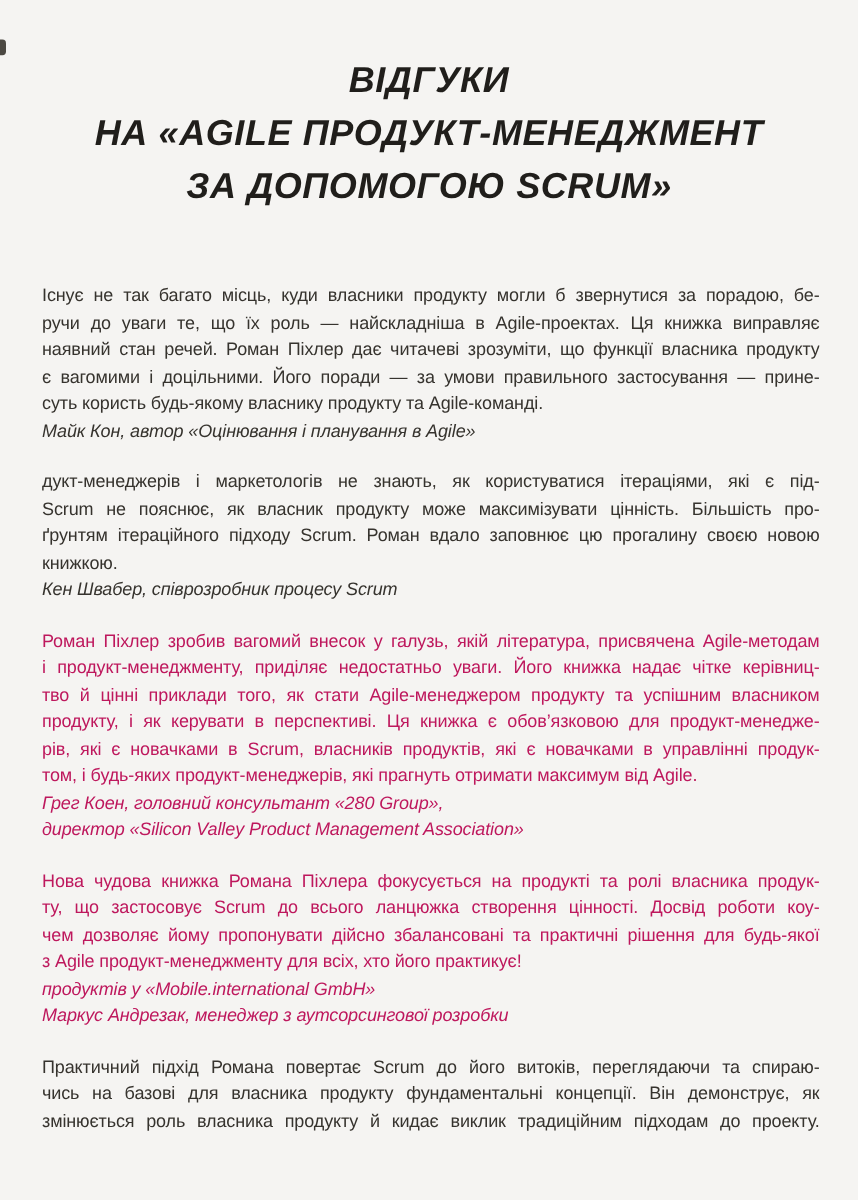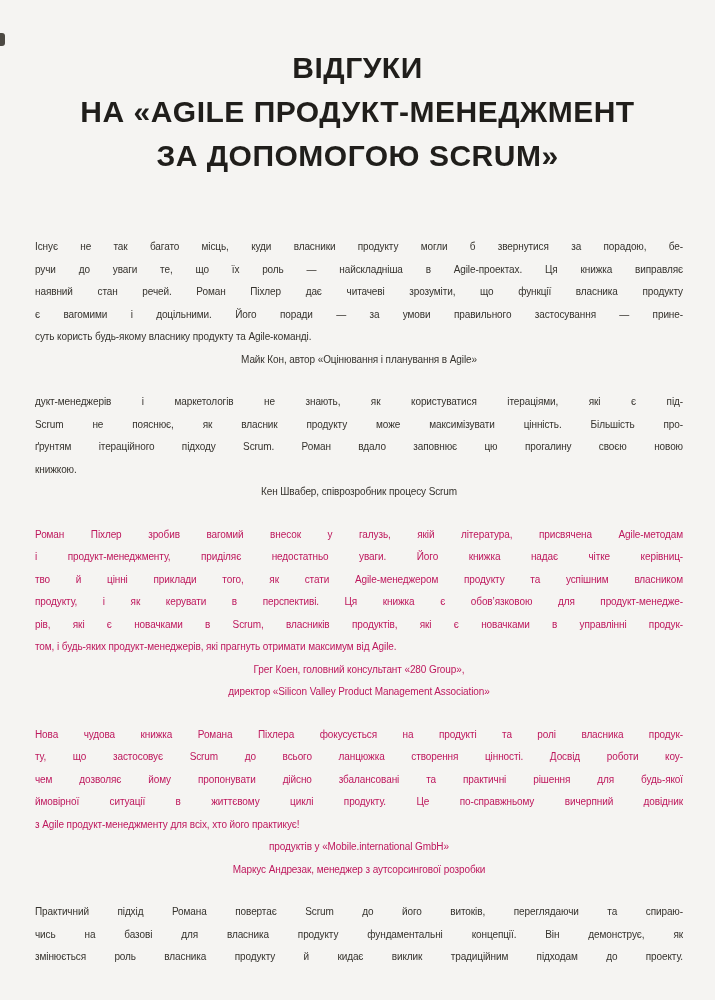--- a/index.html
+++ b/index.html
@@ -33,44 +33,45 @@
     line-height: 44px;
     font-weight: bold;
     letter-spacing: 0.5px;
     color: #201e1b;
   }
   .content {
     margin: 58px 32px 0 35px;
   }
   .review {
     margin-bottom: 20px;
-    font-size: 10px;
+    font-size: 15px;
     line-height: 22.5px;
     letter-spacing: -0.1px;
     color: #36332e;
   }
   .review-line {
     text-align: justify;
     text-align-last: justify;
     white-space: normal;
     overflow: hidden;
   }
   .review-line.last {
     text-align-last: left;
   }
   .attr-line {
-    text-align: center;
+    text-align: left;
+    font-style: italic;
   }
 </style>
 </head>
 <body>
 
 <div class="page" style="background: rgb(245, 244, 242);">
   <div class="scan-artifact"></div>
-  <h1 class="title" style="color: rgb(32, 30, 27);">
+  <h1 class="title" style="color: rgb(32, 30, 27); font-style: italic;">
     <div>ВІДГУКИ</div>
     <div>НА «AGILE ПРОДУКТ-МЕНЕДЖМЕНТ</div>
     <div>ЗА ДОПОМОГОЮ SCRUM»</div>
   </h1>
   <div class="content">
       <div class="review" style="color: rgb(54, 51, 46);">
         <div class="review-line">Існує не так багато місць, куди власники продукту могли б звернутися за порадою, бе-</div>
         <div class="review-line">ручи до уваги те, що їх роль — найскладніша в Agile-проектах. Ця книжка виправляє</div>
         <div class="review-line">наявний стан речей. Роман Піхлер дає читачеві зрозуміти, що функції власника продукту</div>
         <div class="review-line">є вагомими і доцільними. Його поради — за умови правильного застосування — прине-</div>
@@ -91,21 +92,20 @@
         <div class="review-line">продукту, і як керувати в перспективі. Ця книжка є обов’язковою для продукт-менедже-</div>
         <div class="review-line">рів, які є новачками в Scrum, власників продуктів, які є новачками в управлінні продук-</div>
         <div class="review-line last">том, і будь-яких продукт-менеджерів, які прагнуть отримати максимум від Agile.</div>
         <div class="attr-line">Грег Коен, головний консультант «280 Group»,</div>
         <div class="attr-line">директор «Silicon Valley Product Management Association»</div>
       </div>
       <div class="review" style="color: #be185d;">
         <div class="review-line">Нова чудова книжка Романа Піхлера фокусується на продукті та ролі власника продук-</div>
         <div class="review-line">ту, що застосовує Scrum до всього ланцюжка створення цінності. Досвід роботи коу-</div>
         <div class="review-line">чем дозволяє йому пропонувати дійсно збалансовані та практичні рішення для будь-якої</div>
-        <div class="review-line">ймовірної ситуації в життєвому циклі продукту. Це по-справжньому вичерпний довідник</div>
         <div class="review-line last">з Agile продукт-менеджменту для всіх, хто його практикує!</div>
         <div class="attr-line">продуктів у «Mobile.international GmbH»</div>
         <div class="attr-line">Маркус Андрезак, менеджер з аутсорсингової розробки</div>
       </div>
       <div class="review" style="color: rgb(54, 51, 46);">
         <div class="review-line">Практичний підхід Романа повертає Scrum до його витоків, переглядаючи та спираю-</div>
         <div class="review-line">чись на базові для власника продукту фундаментальні концепції. Він демонструє, як</div>
         <div class="review-line">змінюється роль власника продукту й кидає виклик традиційним підходам до проекту.</div>
       </div>
     </div>

